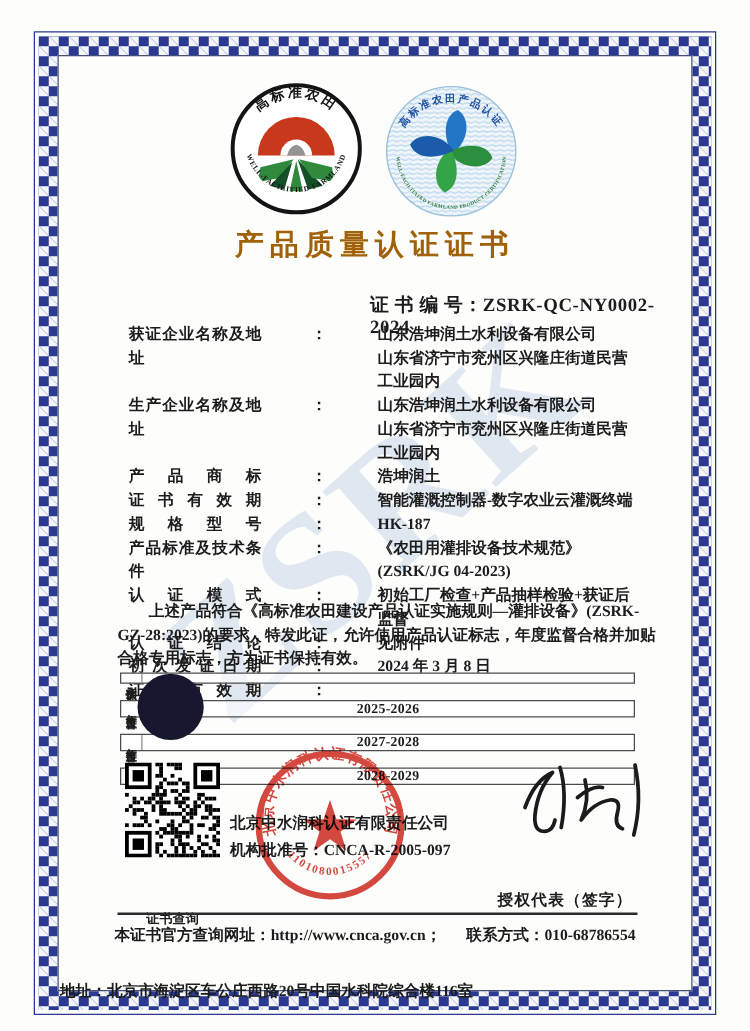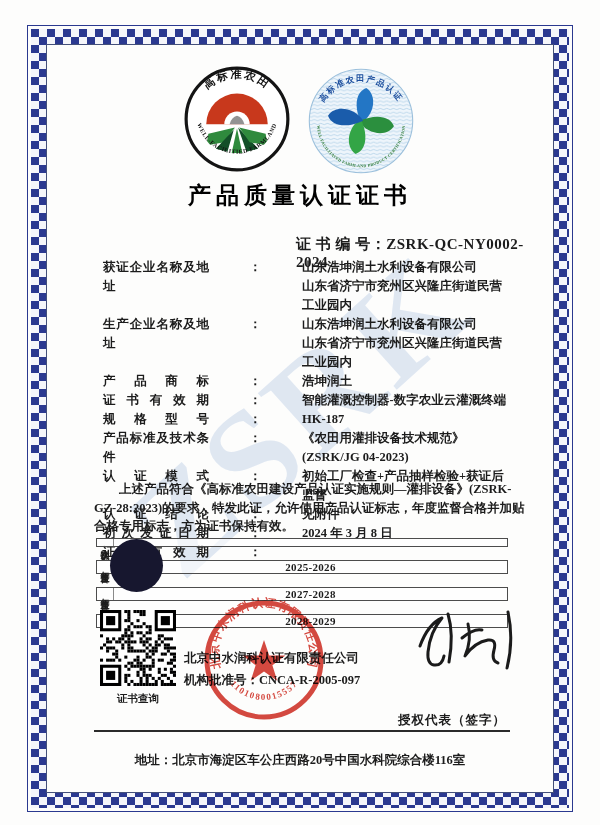--- a/index.html
+++ b/index.html
@@ -14,47 +14,47 @@
     background-position:0 0,8px 8px;background-size:16px 16px;}
   .frame-inner{position:absolute;left:46px;right:46px;top:44px;bottom:32px;background:#fdfdfc;
     border:1.5px solid #44507a;}
   .content{position:absolute;left:48px;right:48px;top:46px;bottom:34px;}
   .watermark{position:absolute;left:12px;top:300px;width:480px;text-align:center;
     font-size:138px;font-weight:bold;letter-spacing:6px;color:#c2d2e8;opacity:.5;
     transform:rotate(-42deg);pointer-events:none;line-height:1;}
   .logos{position:absolute;top:20px;left:0;width:100%;display:flex;justify-content:center;gap:16px;}
   .logo{width:106px;height:106px;}
   .title{position:absolute;top:134px;width:100%;text-align:center;font-size:23px;font-weight:900;
-    letter-spacing:5px;font-family:"Liberation Sans","DejaVu Sans",sans-serif;color:#000000;}
+    letter-spacing:5px;font-family:"Liberation Sans","DejaVu Sans",sans-serif;color:#a16207;}
   .certno{position:absolute;top:189px;left:248px;font-size:15px;font-weight:bold;letter-spacing:.5px;}
   .fields{position:absolute;top:212px;left:55px;right:42px;font-size:12.5px;font-weight:bold;line-height:19px;}
   .row{display:flex;gap:40px;}
   .lbl{display:inline-block;width:106px;text-align:justify;text-align-last:justify;flex:0 0 106px;}
   .colon{flex:0 0 13px;}
   .val{flex:1;}
   .statement{position:absolute;top:434px;left:46px;right:20px;font-size:12.5px;font-weight:bold;
     line-height:18.5px;text-indent:2em;}
   .sboxes{position:absolute;top:492px;left:48px;right:44px;height:53px;display:flex;gap:13px;flex-direction:column;}
   .sbox{flex:1;border:1.5px solid #4c4c4c;background:rgba(255,255,255,.6);display:flex;position:relative;}
   .sbox-label{flex:0 0 14px;writing-mode:vertical-lr;text-orientation:upright;font-size:9px;
     font-weight:bold;letter-spacing:1px;padding:3px 0 0 2px;border-right:1px solid #8a8a8a;line-height:12px;}
   .sbox-years{flex:1;display:flex;align-items:center;justify-content:center;font-size:11px;
     font-weight:bold;letter-spacing:.3px;}
   .stamp-circle{position:absolute;left:13px;top:0px;width:53px;height:53px;border-radius:50%;
     background:#17172f;z-index:3;}
   .qr{position:absolute;top:564px;left:52px;width:76px;height:76px;background:#fff;}
-  .qr-label{position:absolute;top:646px;left:40px;width:100px;text-align:center;font-size:10.5px;font-weight:bold;}
+  .qr-label{position:absolute;top:682px;left:40px;width:100px;text-align:center;font-size:10.5px;font-weight:bold;}
   .issuer{position:absolute;top:601px;left:136px;font-size:12.5px;font-weight:bold;line-height:22px;z-index:2;}
   .seal{position:absolute;top:550px;left:152px;width:128px;height:128px;opacity:.88;z-index:4;mix-blend-mode:multiply;}
   .signature{position:absolute;top:560px;left:356px;z-index:2;}
   .sig-label{position:absolute;top:666px;left:350px;font-size:12.5px;font-weight:bold;letter-spacing:1px;}
   .divider{position:absolute;top:684px;left:46px;width:416px;height:2px;background:#2b2b2b;}
   .footer1{position:absolute;top:694px;width:100%;text-align:center;font-size:12.5px;font-weight:bold;}
   .footer1 .gap{display:inline-block;width:20px;}
-  .footer2{position:absolute;top:706px;width:100%;text-align:center;font-size:12.5px;font-weight:bold;}
+  .footer2{position:absolute;top:739px;width:100%;text-align:left;font-size:12.5px;font-weight:bold;}
 </style>
 </head>
 <body>
 
 <div class="page">
   <div class="frame-outer"></div>
   <div class="frame-band"></div>
   <div class="frame-inner"></div>
 
   <div class="content">
@@ -444,16 +444,17 @@
         <path d="M44,8 q6,20 1,48"></path>
         <path d="M58,32 q12,-10 20,-8"></path>
         <path d="M64,18 q4,16 -3,32 q10,-14 23,-16 q9,-1 6,10 q-3,11 4,13"></path>
         <path d="M104,6 q6,28 -1,56"></path>
       </g>
     </svg>
     <div class="sig-label">授权代表（签字）</div>
 
     <div class="divider"></div>
 
+    <div class="footer1"><span>本证书官方查询网址</span><span>：</span><span>http://www.cnca.gov.cn；</span><span class="gap"></span><span>联系方式</span><span>：</span><span>010-68786554</span></div>
     <div class="footer2">地址：北京市海淀区车公庄西路20号中国水科院综合楼116室</div>
 
   </div>
 </div>
 
 </body></html>

